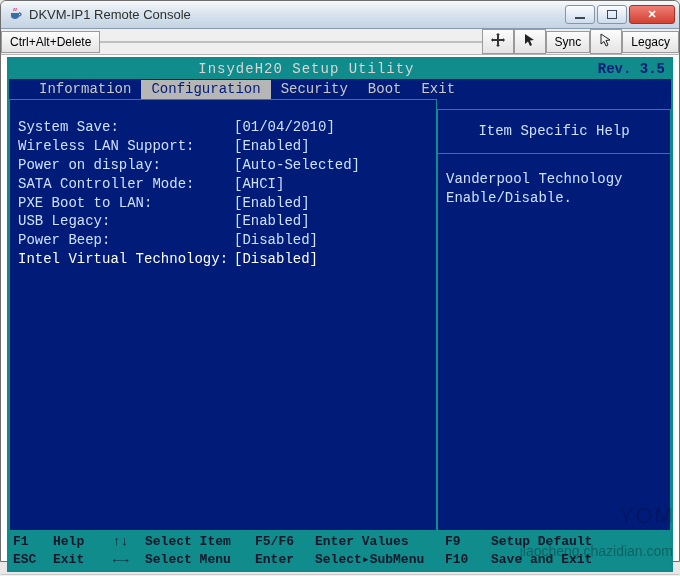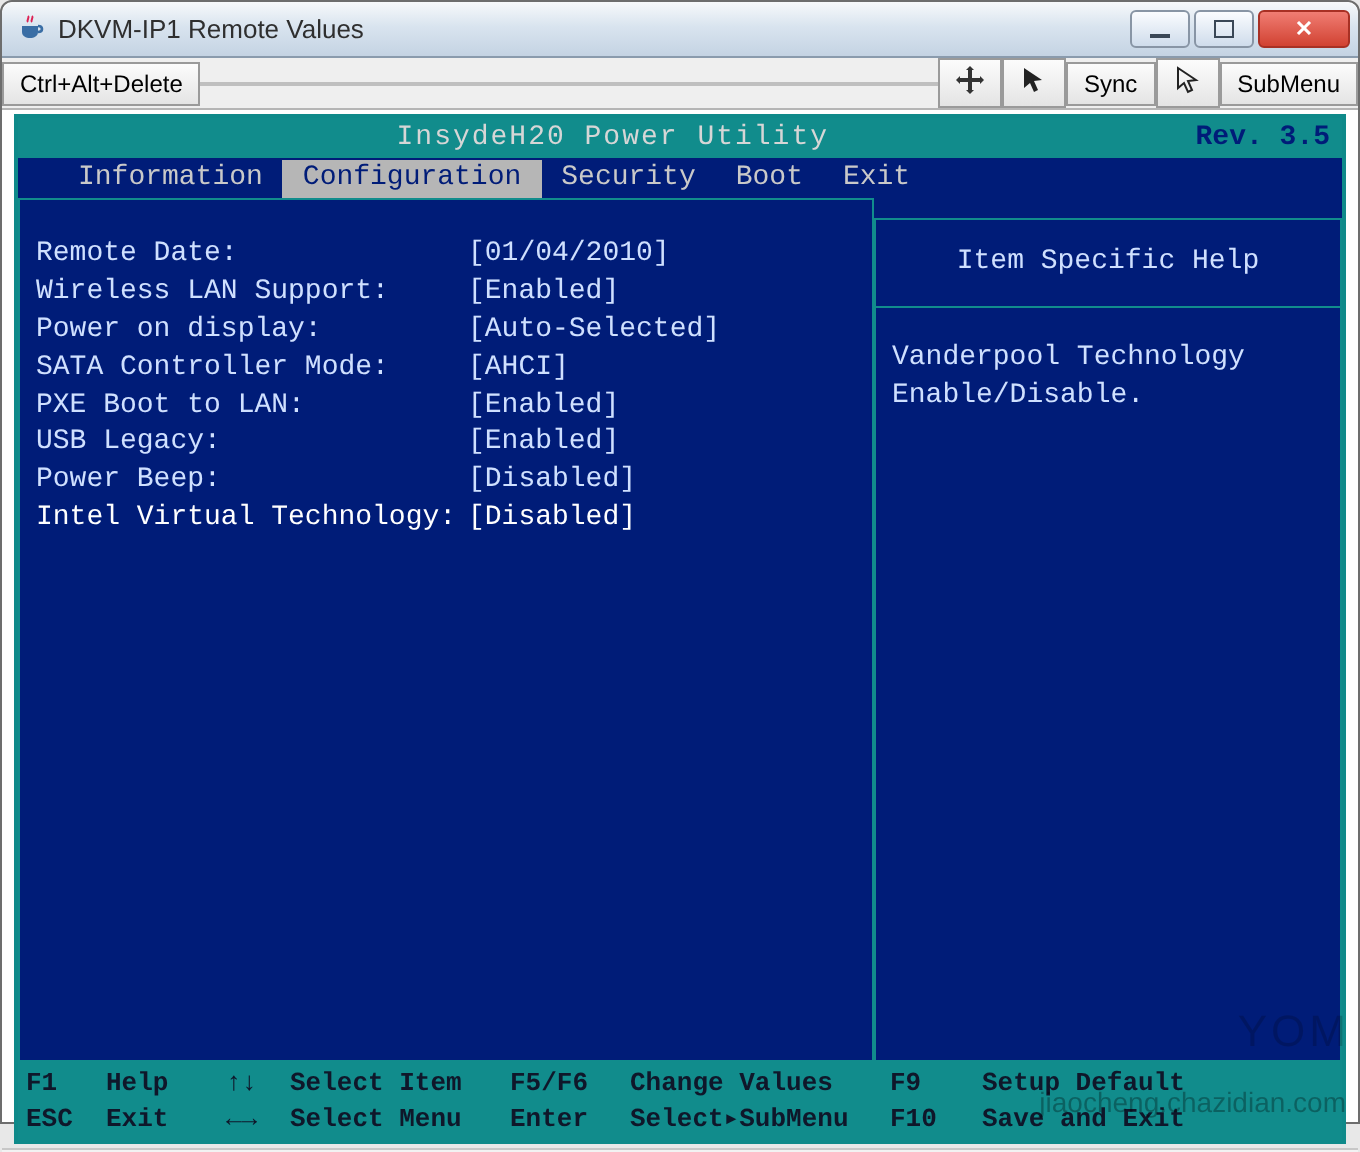--- a/index.html
+++ b/index.html
@@ -177,21 +177,21 @@
 <div class="win">
 
   <div class="titlebar">
     <span class="java-cup">
       <svg viewBox="0 0 16 16">
           <path d="M4 9c0 2 2 3 4 3s4-1 4-3V6H4v3z" fill="#3a6ea5"></path>
           <path d="M12 6c1 0 2 .5 2 1.5S13 9 12 9" fill="none" stroke="#3a6ea5" stroke-width="1.3"></path>
           <path d="M7 1c1 1-1 2 0 3M9 1c1 1-1 2 0 3" fill="none" stroke="#d25" stroke-width="1"></path>
         </svg>
     </span>
-    <span class="title-text">DKVM-IP1 Remote Values</span>
+    <span class="title-text">DKVM-IP1 Remote Console</span>
     <div class="win-btns">
       <div class="win-btn win-min">
           <span></span>
         </div>
       <div class="win-btn win-max">
           <span></span>
         </div>
       <div class="win-btn win-close">✕</div>
     </div>
   </div>
@@ -214,41 +214,41 @@
       </span>
     </div>
     <div class="tool-btn">Sync</div>
     <div class="tool-btn">
       <span class="icon-cursor">
         <svg viewBox="0 0 14 14">
             <path d="M2 1l9 6-4 .5L9 12l-2 1-2-4.5L2 11V1z" fill="none" stroke="#222" stroke-width="1"></path>
           </svg>
       </span>
     </div>
-    <div class="tool-btn">SubMenu</div>
+    <div class="tool-btn">Legacy</div>
   </div>
 
   <div class="console-wrap">
     <div class="console">
       <div class="header-row">
-        <span class="title">InsydeH20 Power Utility</span>
+        <span class="title">InsydeH20 Setup Utility</span>
         <span class="rev">Rev. 3.5</span>
       </div>
       <div class="menu-row">
         <span class="menu-item">Information</span>
         <span class="menu-item active">Configuration</span>
         <span class="menu-item">Security</span>
         <span class="menu-item">Boot</span>
         <span class="menu-item">Exit</span>
       </div>
       <div class="body-row">
         <div class="panel panel-left" id="settings-panel">
 
             <div class="kv">
-              <span class="k">Remote Date:</span>
+              <span class="k">System Save:</span>
               <span class="v">[01/04/2010]</span>
             </div>
             <div class="kv">
               <span class="k"></span>
               <span class="v"></span>
             </div>
             <div class="kv">
               <span class="k">Wireless LAN Support:</span>
               <span class="v">[Enabled]</span>
             </div>
@@ -282,21 +282,21 @@
           <div class="help-body">Vanderpool Technology Enable/Disable.</div>
         </div>
       </div>
       <div class="footer-row">
         <div class="footer-line">
           <span>F1</span>
           <span>Help</span>
           <span>↑↓</span>
           <span>Select Item</span>
           <span>F5/F6</span>
-          <span>Change Values</span>
+          <span>Enter Values</span>
           <span>F9</span>
           <span>Setup Default</span>
         </div>
         <div class="footer-line">
           <span>ESC</span>
           <span>Exit</span>
           <span>←→</span>
           <span>Select Menu</span>
           <span>Enter</span>
           <span>Select▸SubMenu</span>

